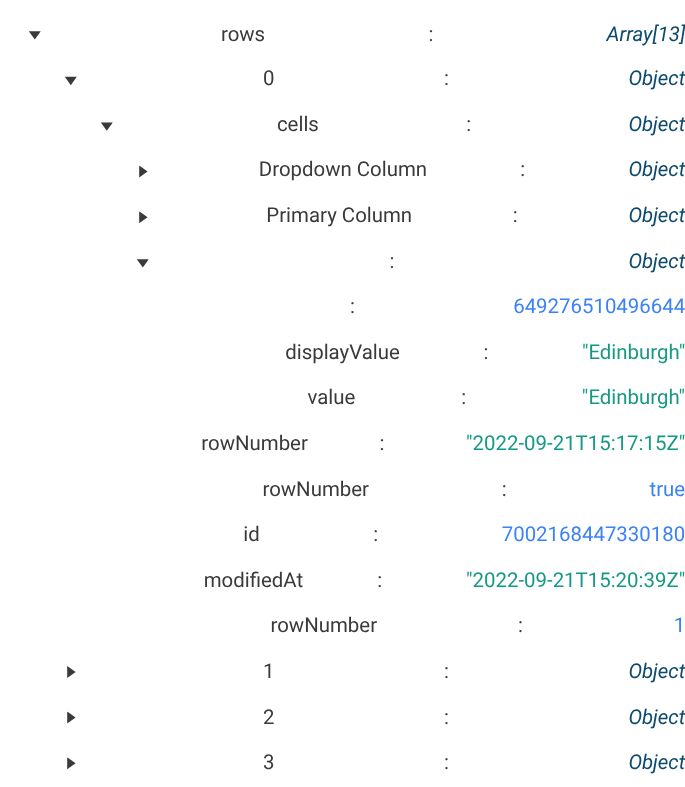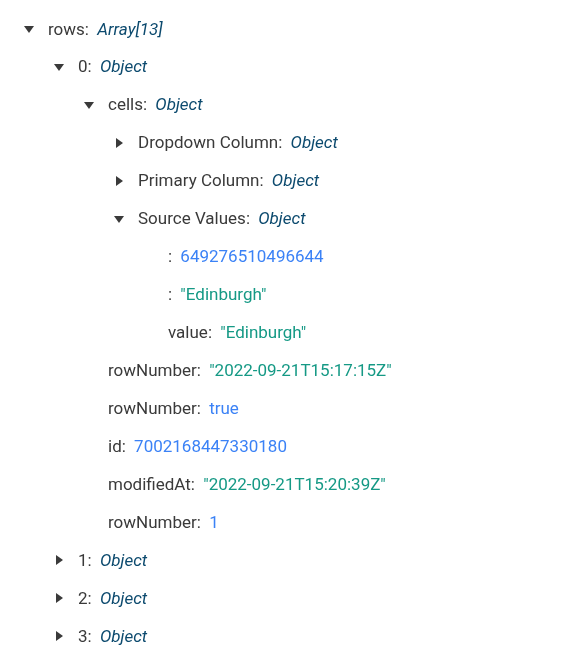--- a/index.html
+++ b/index.html
@@ -5,21 +5,21 @@
     * { box-sizing: border-box; margin: 0; padding: 0; }
     body {
       font-family: "Roboto", "Helvetica Neue", Arial, sans-serif;
       font-size: 17px;
       color: #3a3a3a;
       padding: 10px 0 10px 24px;
       line-height: 1.35;
       background: #fff;
     }
     .node { padding-left: 30px; }
-    .row { display: flex; align-items: center; padding: 7.5px 0; white-space: nowrap; }
+    .row { display: flex; align-items: center; padding: 7.5px 0; white-space: nowrap; justify-content: space-between; }
     .row.clickable { cursor: pointer; }
     .arrow {
       width: 18px;
       display: inline-flex;
       align-items: center;
       justify-content: flex-start;
       margin-right: 6px;
       flex-shrink: 0;
     }
     .arrow svg { width: 10px; height: 10px; }
@@ -93,33 +93,33 @@
           <span class="colon">:&nbsp;</span>
         <span class="type">Object</span>
       </div>
 
       <div class="row clickable">
         <span class="arrow">
           <svg viewBox="0 0 10 10">
               <path d="M0 2 L10 2 L5 9 Z" fill="#3a3a3a"></path>
             </svg>
         </span>
-        <span class="key">Source Values</span>
           <span class="colon">:&nbsp;</span>
         <span class="type">Object</span>
       </div>
 
       <div class="node">
         <div class="row">
           <span class="arrow spacer"></span>
             <span class="colon">:&nbsp;</span>
           <span class="val-num">649276510496644</span>
         </div>
         <div class="row">
           <span class="arrow spacer"></span>
+          <span class="key">displayValue</span>
             <span class="colon">:&nbsp;</span>
           <span class="val-str">"Edinburgh"</span>
         </div>
         <div class="row">
           <span class="arrow spacer"></span>
           <span class="key">value</span>
             <span class="colon">:&nbsp;</span>
           <span class="val-str">"Edinburgh"</span>
         </div>
       </div>

